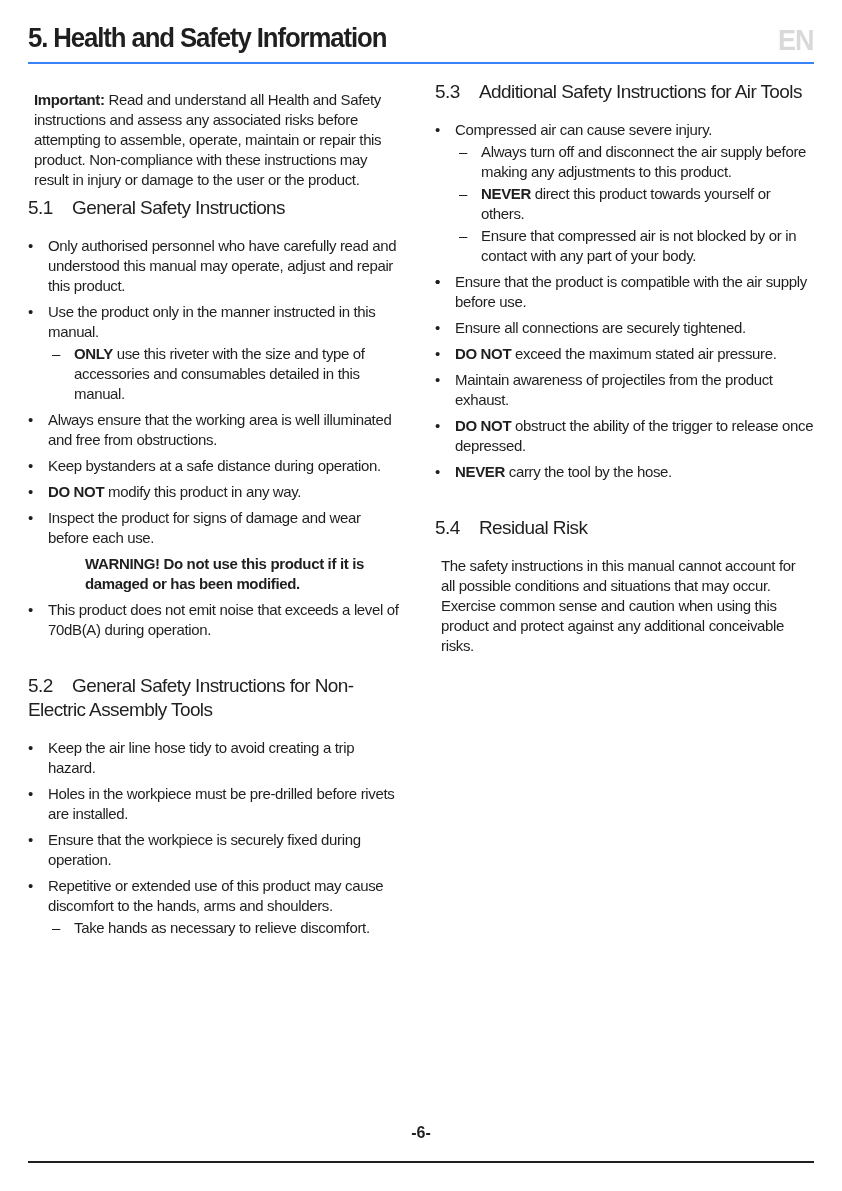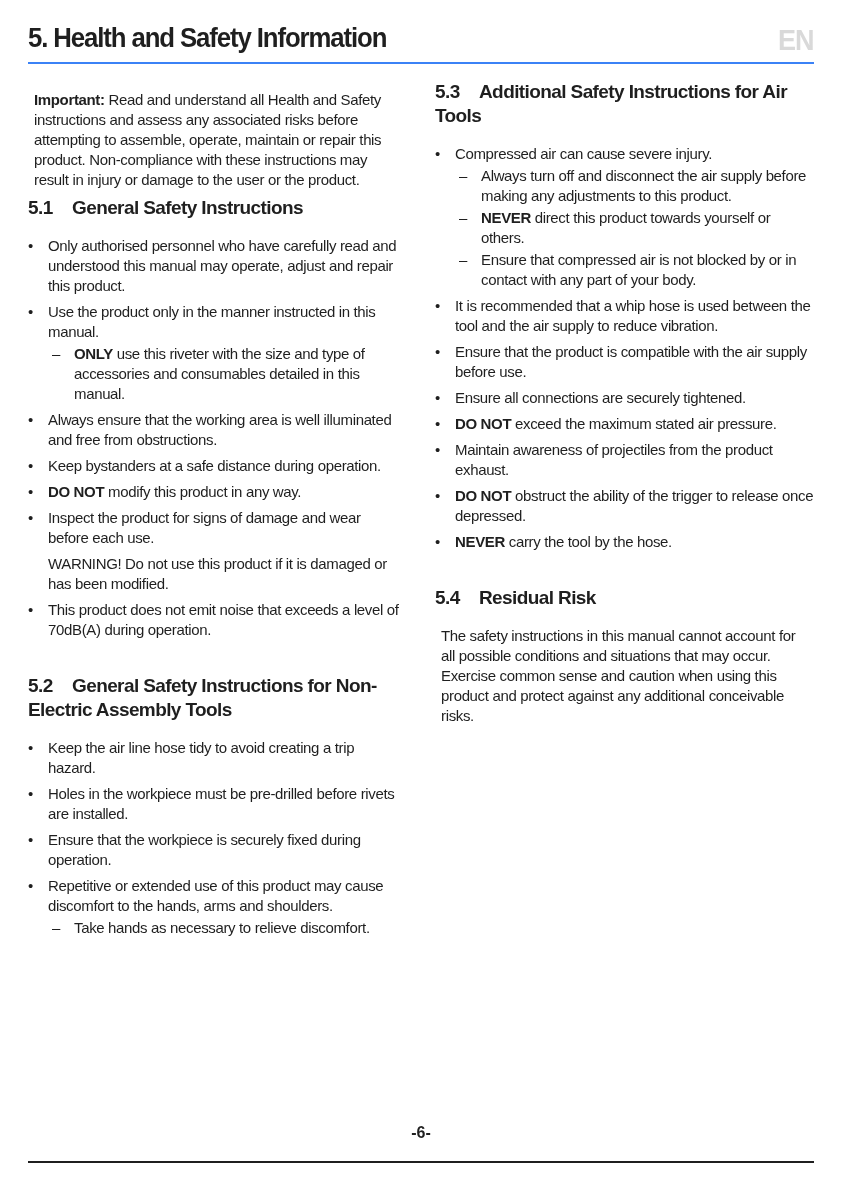--- a/index.html
+++ b/index.html
@@ -11,30 +11,30 @@
                 letter-spacing: -1.2px; transform: scaleX(0.92); transform-origin: left;
                 color: #1f1f1f; white-space: nowrap; }
   .lang-badge { position: absolute; right: 0; top: 3px; font-size: 30px; font-weight: bold;
                 color: #d9d9d9; letter-spacing: -1px; transform: scaleX(0.9); transform-origin: right; }
   .col { position: absolute; top: 84px; width: 380px; font-size: 15px; line-height: 20px;
          letter-spacing: -0.35px; }
   .col-left { left: 28px; width: 372px; }
   .col-right { left: 435px; width: 380px; top: 80px; }
   .intro { margin: 0 0 12px 0; }
   .b { font-weight: bold; }
-  h2 { font-size: 19px; line-height: 24px; margin: 0 0 16px 0; font-weight: bold; letter-spacing: -0.6px;
+  h2 { font-size: 19px; line-height: 24px; margin: 0 0 16px 0; font-weight: normal; letter-spacing: -0.6px;
        color: #1f1f1f; }
   h2 .num { display: inline-block; width: 44px; }
   ul.bullets { list-style: none; margin: 0; padding: 0; }
   ul.bullets > li { position: relative; padding-left: 20px; margin-bottom: 6px; }
   ul.bullets > li::before { content: "•"; position: absolute; left: 0; top: 0; }
   ul.dashes { list-style: none; margin: 2px 0 0 0; padding: 0; }
   ul.dashes > li { position: relative; padding-left: 26px; margin-bottom: 2px; }
   ul.dashes > li::before { content: "–"; position: absolute; left: 4px; top: 0; }
-  .warn { display: block; margin-top: 6px; font-weight: normal; }
+  .warn { display: block; margin-top: 6px; font-weight: bold; margin-left: 37px; }
   .sec-gap { height: 28px; }
   .page-number { position: absolute; left: 0; width: 842px; top: 1124px; text-align: center;
                  font-size: 16px; font-weight: bold; }
   .footer-rule { position: absolute; left: 28px; width: 786px; top: 1161px; height: 0;
                  border-top: 2px solid #1f1f1f; }
   p.body { margin: 6px; }
 </style>
 </head>
 <body>
 
@@ -80,21 +80,21 @@
 <div class="col col-right">
   <h2><span class="num">5.3</span><span>Additional Safety Instructions for Air Tools</span></h2>
   <ul class="bullets">
     <li><span>Compressed air can cause severe injury.</span>
       <ul class="dashes">
         <li><span>Always turn off and disconnect the air supply before making any adjustments to this product.</span></li>
         <li><span class="b">NEVER</span><span> direct this product towards yourself or others.</span></li>
         <li><span>Ensure that compressed air is not blocked by or in contact with any part of your body.</span></li>
       </ul>
     </li>
-    <li><span>It is recommended that a whip hose is used between the tool and the air supply to reduce vibration.</span>
+    <li>
       </li>
     <li><span>Ensure that the product is compatible with the air supply before use.</span></li>
     <li><span>Ensure all connections are securely tightened.</span></li>
     <li><span class="b">DO NOT</span><span> exceed the maximum stated air pressure.</span></li>
     <li><span>Maintain awareness of projectiles from the product exhaust.</span></li>
     <li><span class="b">DO NOT</span><span> obstruct the ability of the trigger to release once depressed.</span></li>
     <li><span class="b">NEVER</span><span> carry the tool by the hose.</span></li>
   </ul>
 
   <div class="sec-gap"></div>

